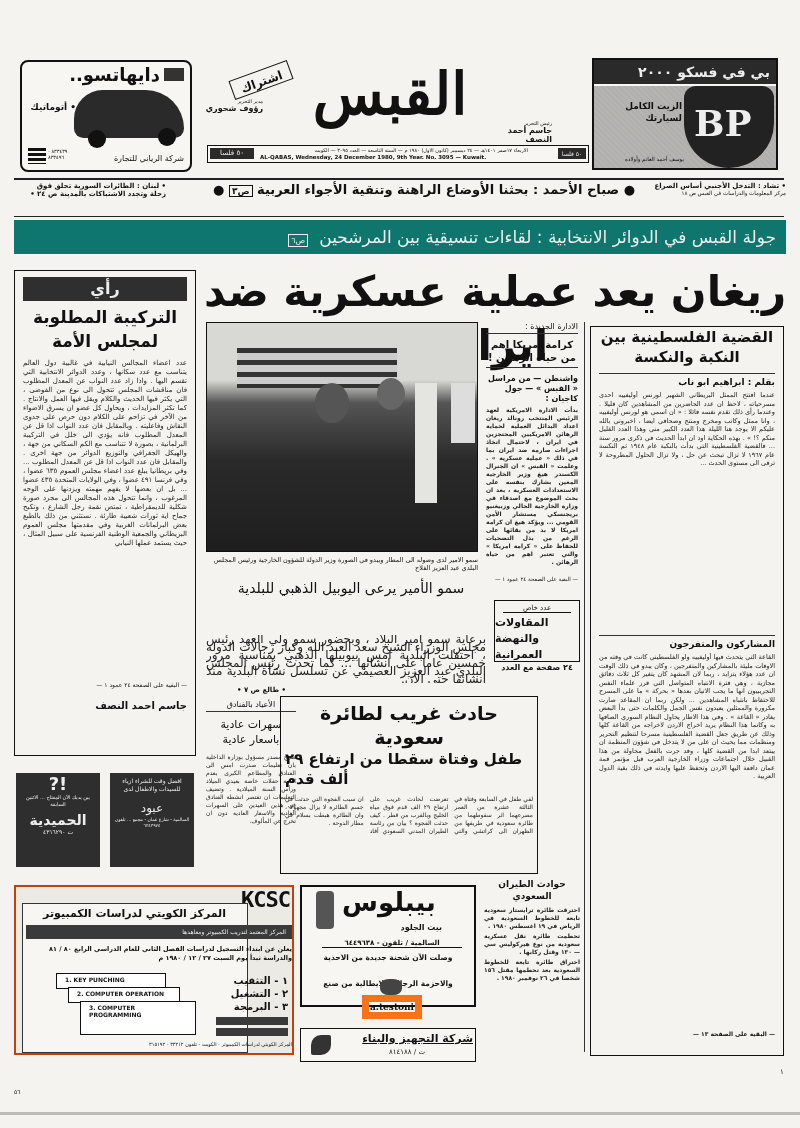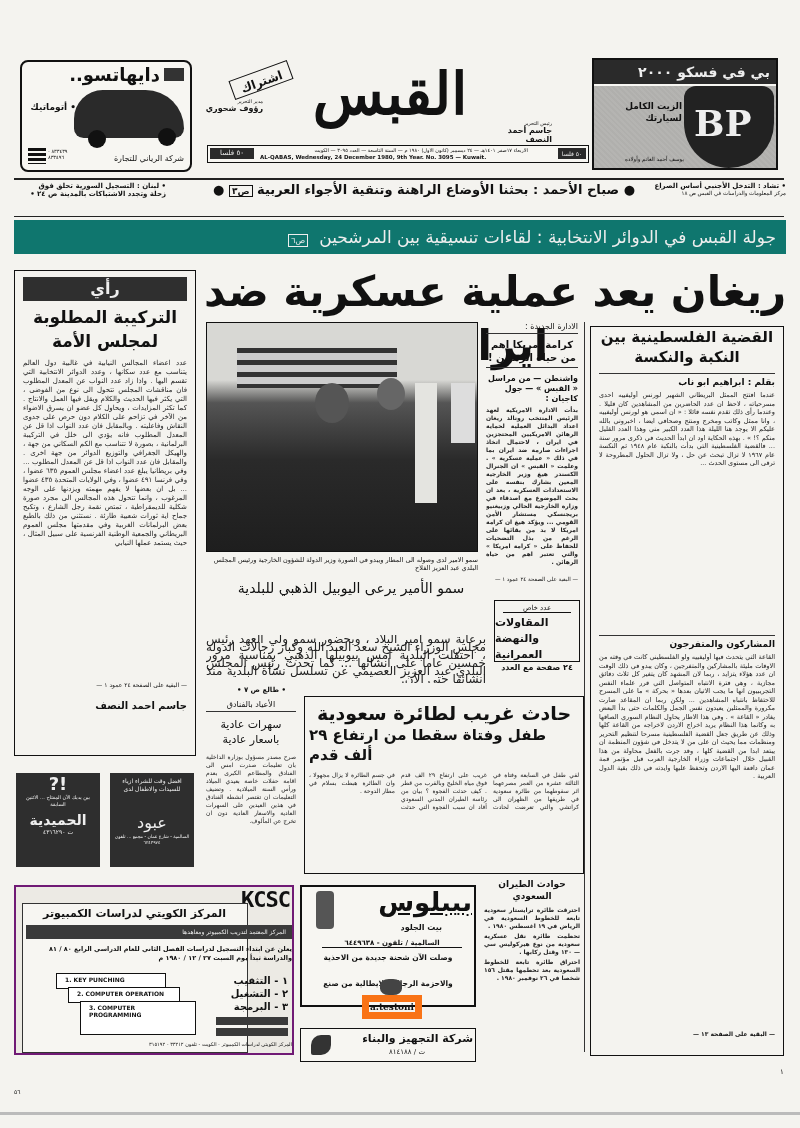--- a/index.html
+++ b/index.html
@@ -68,21 +68,21 @@
   <div class="bold" style="font-size:7px;">• تشاد : التدخل الأجنبي أساس الصراع</div>
   <div style="font-size:5.5px;">مركز المعلومات والدراسات في القبس ص ١٨</div>
 </div>
 <div class="abs rtl bold" style="left:165px;top:182px;width:470px;font-size:13px;white-space:nowrap;">
   <span>●</span>
   <span>صباح الأحمد : بحثنا الأوضاع الراهنة وتنقية الأجواء العربية</span>
   <span style="border:1.5px solid #111;padding:0 2px;font-size:9px;">ص٣</span>
   <span>●</span>
 </div>
 <div class="abs rtl" style="left:16px;top:182px;width:150px;">
-  <div class="bold" style="font-size:7px;">• لبنان : التسجيل السورية تحلق فوق</div>
+  <div class="bold" style="font-size:7px;">• لبنان : الطائرات السورية تحلق فوق</div>
   <div class="bold" style="font-size:7px;">زحلة وتجدد الاشتباكات بالمدينة ص ٢٤ •</div>
 </div>
 <div class="hline" style="left:14px;top:216px;width:770px;height:1px;"></div>
 
 <div class="abs dark rtl" style="left:14px;top:220px;width:772px;height:34px;background:#0f766e;padding-right:10px;">
   <span style="font-size:17px;line-height:34px;letter-spacing:1px;">جولة القبس في الدوائر الانتخابية : لقاءات تنسيقية بين المرشحين</span>
   <span style="border:1px solid #eee;font-size:8px;padding:1px 2px;margin-right:6px;">ص٦</span>
 </div>
 
 <div class="abs bold rtl" style="left:200px;top:265px;width:590px;font-size:42px;line-height:54px;text-align:center;font-family:'DejaVu Sans',sans-serif;letter-spacing:-1px;">ريغان يعد عملية عسكرية ضد ايران</div>
@@ -122,21 +122,21 @@
   <div class="bold rtl" style="font-size:11px;line-height:16px;text-align:left;margin-top:2px;">المقاولات والنهضة العمرانية</div>
   <div class="bold rtl" style="font-size:8px;text-align:center;">٢٤ صفحة مع العدد</div>
 </div>
 
 <div class="abs rtl" style="left:206px;top:700px;width:90px;">
   <div style="font-size:8px;text-align:center;border-bottom:1px solid #333;padding-bottom:2px;">الأعياد بالفنادق</div>
   <div style="font-size:11px;line-height:15px;text-align:center;margin-top:5px;">سهرات عادية باسعار عادية</div>
   <div class="text-lines" style="font-size:6px;line-height:8px;height:130px;margin-top:6px;">صرح مصدر مسؤول بوزارة الداخلية بان تعليمات صدرت امس الى الفنادق والمطاعم الكبرى بعدم اقامة حفلات خاصة بعيدي الميلاد ورأس السنة الميلادية . وتضيف التعليمات ان تقتصر انشطة الفنادق في هذين العيدين على السهرات العادية والاسعار العادية دون ان تخرج عن المألوف.</div>
 </div>
 
-<div class="abs" style="left:304px;top:696px;width:280px;height:178px;border:1.5px solid #111;padding:4px;">
+<div class="abs" style="left:280px;top:696px;width:258px;height:178px;border:1.5px solid #111;padding:4px;">
   <div class="rtl bold" style="font-size:19px;line-height:24px;text-align:center;">حادث غريب لطائرة سعودية</div>
   <div class="rtl bold" style="font-size:15px;line-height:20px;text-align:left;">طفل وفتاة سقطا من ارتفاع ٢٩ ألف قدم</div>
   <div class="text-lines" style="font-size:6px;line-height:8px;height:110px;margin-top:6px;column-count:3;column-gap:6px;">لقي طفل في السابعة وفتاة في الثالثة عشرة من العمر مصرعهما اثر سقوطهما من طائرة سعودية في طريقها من الظهران الى كراتشي والتي تعرضت لحادث غريب على ارتفاع ٢٩ الف قدم فوق مياه الخليج وبالقرب من قطر . كيف حدثت الفجوة ؟ بيان من رئاسة الطيران المدني السعودي أفاد ان سبب الفجوة التي حدثت في جسم الطائرة لا يزال مجهولا ، وان الطائرة هبطت بسلام في مطار الدوحة .</div>
 </div>
 <div class="abs rtl" style="left:484px;top:878px;width:96px;">
   <div class="bold" style="font-size:9px;text-align:center;line-height:12px;">حوادث الطيران السعودي</div>
   <div class="text-lines bold" style="font-size:6px;line-height:8px;margin-top:4px;">احترقت طائرة ترايستار سعودية تابعة للخطوط السعودية في الرياض في ١٩ اغسطس ١٩٨٠ .</div>
   <div class="text-lines bold" style="font-size:6px;line-height:8px;margin-top:2px;">تحطمت طائرة نقل عسكرية سعودية من نوع هيركوليس سي — ١٣٠ وقتل ركابها .</div>
   <div class="text-lines bold" style="font-size:6px;line-height:8px;margin-top:2px;">احتراق طائرة تابعة للخطوط السعودية بعد تحطمها مقتل ١٥٦ شخصا في ٢٦ نوفمبر ١٩٨٠ .</div>
 </div>
@@ -151,53 +151,53 @@
 </div>
 
 <div class="abs dark" style="left:16px;top:773px;width:84px;height:94px;background:#2e2e2e;text-align:center;">
   <div class="bold" style="font-size:18px;">?!</div>
   <div class="rtl" style="font-size:5px;line-height:7px;padding:0 4px;text-align:center;">بين يديك الآن المفتاح ... الاثنين السابقة</div>
   <div class="bold" style="font-size:14px;margin-top:4px;">الحميدية</div>
   <div style="font-size:6px;">ت ٤٣١٦٢٩٠</div>
 </div>
 <div class="abs dark" style="left:110px;top:773px;width:84px;height:94px;background:#2e2e2e;text-align:center;">
   <div class="rtl" style="font-size:6px;line-height:8px;padding:4px;text-align:center;">افضل وقت للشراء ازياء للسيدات والاطفال لدى</div>
-  <div style="font-size:16px;margin-top:16px;letter-spacing:2px;">عبود</div>
+  <div style="font-size:12px;margin-top:4px;letter-spacing:2px;">عبود</div>
   <div class="rtl" style="font-size:4.5px;line-height:6px;padding:2px 4px;text-align:center;">السالمية - شارع عمان - مجمع ... تلفون ٦٢٤٣٩٧٤</div>
 </div>
 
-<div class="abs" style="left:14px;top:885px;width:280px;height:170px;border:2px solid #701a75;background:#eceae4;">
+<div class="abs" style="left:14px;top:885px;width:280px;height:170px;border:2px solid #c2410c;background:#eceae4;">
   <div class="abs bold" style="right:2px;top:0;font-size:22px;font-family:'DejaVu Sans Mono',monospace;letter-spacing:-1px;">KCSC</div>
   <div class="abs" style="left:6px;top:16px;width:226px;height:150px;border:1px solid #333;background:#f7f6f2;"></div>
   <div class="abs rtl bold" style="left:10px;top:20px;width:200px;font-size:11px;">المركز الكويتي لدراسات الكمبيوتر</div>
   <div class="abs rtl dark" style="left:10px;top:38px;width:266px;height:14px;font-size:6px;line-height:14px;padding-right:6px;background:#3a3a3a;">المركز المعتمد لتدريب الكمبيوتر ومعاهدها</div>
   <div class="abs rtl bold" style="left:10px;top:58px;width:266px;font-size:6.5px;line-height:9px;">يعلن عن ابتداء التسجيل لدراسات الفصل الثاني للعام الدراسي الرابع ٨٠ / ٨١ والدراسة تبدأ يوم السبت ٢٧ / ١٢ / ١٩٨٠ م</div>
   <div class="abs" style="left:40px;top:86px;width:110px;height:16px;border:1px solid #111;background:#fff;font-size:6px;padding:2px 8px;"><span class="bold">1. KEY PUNCHING</span></div>
   <div class="abs" style="left:52px;top:100px;width:112px;height:16px;border:1px solid #111;background:#fff;font-size:6px;padding:2px 8px;"><span class="bold">2. COMPUTER OPERATION</span></div>
   <div class="abs" style="left:64px;top:114px;width:116px;height:34px;border:1px solid #111;background:#fff;font-size:6px;padding:2px 8px;"><span class="bold">3. COMPUTER PROGRAMMING</span></div>
   <div class="abs rtl bold" style="left:200px;top:88px;width:72px;font-size:10px;">١ - التثقيب</div>
   <div class="abs rtl bold" style="left:200px;top:101px;width:72px;font-size:10px;">٢ - التشغيل</div>
   <div class="abs rtl bold" style="left:200px;top:114px;width:72px;font-size:10px;">٣ - البرمجة</div>
   <div class="abs dark" style="left:200px;top:130px;width:72px;height:8px;background:#3a3a3a;"></div>
   <div class="abs dark" style="left:200px;top:141px;width:72px;height:8px;background:#3a3a3a;"></div>
   <div class="abs rtl" style="left:10px;top:154px;width:266px;font-size:5px;white-space:nowrap;overflow:hidden;">المركز الكويتي لدراسات الكمبيوتر - الكويت - تلفون ٣٣٢١٢ - ٣١٥١٩٢</div>
 </div>
 
 <div class="abs" style="left:300px;top:885px;width:176px;height:122px;border:2px solid #111;background:#f7f6f2;">
   <div class="abs" style="left:14px;top:4px;width:18px;height:38px;background:#555;border-radius:4px;"></div>
-  <div class="abs bold rtl" style="left:40px;top:0;width:130px;font-size:26px;text-align:right;text-decoration:underline;">بيبلوس</div>
+  <div class="abs bold rtl" style="left:40px;top:0;width:130px;font-size:26px;text-align:left;">بيبلوس</div>
   <div class="abs rtl bold" style="left:40px;top:36px;width:100px;font-size:8px;">بيت الجلود</div>
   <div class="abs rtl bold" style="left:20px;top:52px;width:140px;font-size:7px;text-align:center;border-bottom:1px solid #111;">السالمية / تلفون - ٦٤٤٩٦٣٨</div>
   <div class="abs rtl bold" style="left:4px;top:66px;width:164px;font-size:7.5px;text-align:center;">وصلت الآن شحنة جديدة من الاحذية</div>
   <div class="abs rtl bold" style="left:4px;top:92px;width:164px;font-size:7.5px;text-align:center;">والاحزمة الرجالية الايطالية من صنع</div>
   <div class="abs" style="left:78px;top:92px;width:22px;height:16px;background:#444;border-radius:40%;"></div>
   <div class="abs bold" style="left:60px;top:108px;width:60px;font-size:9px;text-align:center;border:7px solid #f97316;font-family:'DejaVu Serif',serif;">a.testoni</div>
 </div>
 
 <div class="abs" style="left:300px;top:1028px;width:176px;height:34px;border:1.5px solid #111;background:#f7f6f2;">
   <div class="abs" style="left:10px;top:6px;width:20px;height:20px;background:#333;border-radius:50% 10% 50% 10%;"></div>
-  <div class="abs rtl bold" style="left:34px;top:3px;width:138px;font-size:11px;">شركة التجهيز والبناء</div>
+  <div class="abs rtl bold" style="left:34px;top:3px;width:138px;font-size:11px;text-decoration:underline;">شركة التجهيز والبناء</div>
   <div class="abs rtl" style="left:34px;top:19px;width:90px;font-size:7px;">ت / ٨١٤١٨٨</div>
 </div>
 
 <div class="abs" style="left:14px;top:1088px;font-size:6px;">٥٦</div>
 <div class="abs" style="left:780px;top:1068px;font-size:7px;">١</div>
 <div class="hline" style="left:0;top:1112px;width:800px;height:3px;background:#bbb;"></div>
 
 </body></html>

